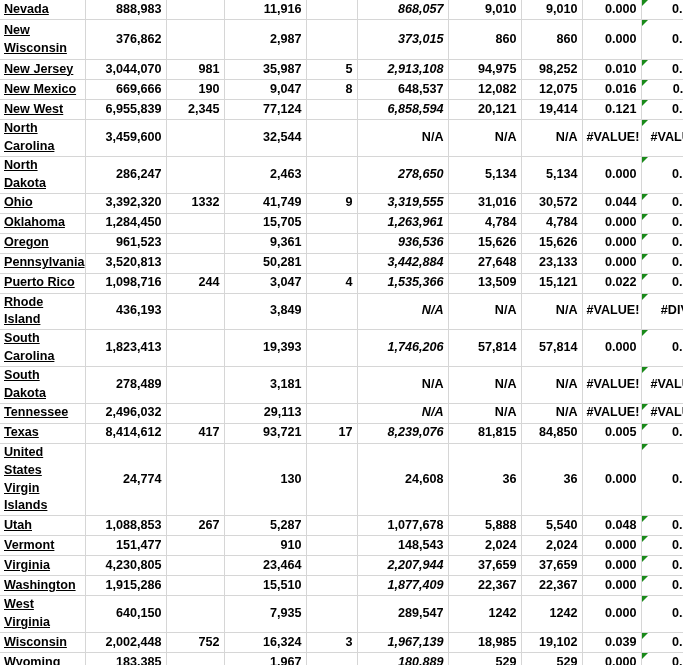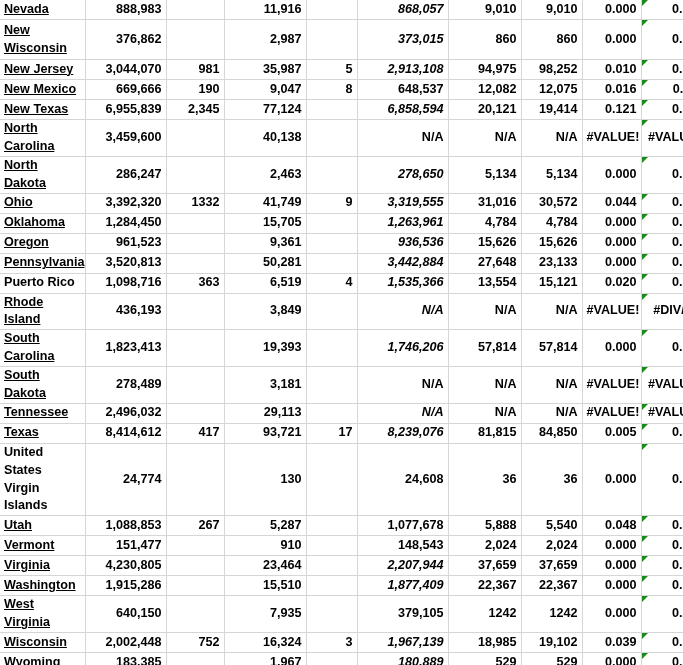--- a/index.html
+++ b/index.html
@@ -46,36 +46,37 @@
   col.c-v7    { width: 61px; }
   col.c-v8    { width: 59px; }
 
   td.name {
     text-align: left;
     padding-left: 2px;
     padding-right: 2px;
   }
   td.name .lbl {
     display: inline;
+    text-decoration: underline;
   }
   tr.state td.name .lbl {
     text-decoration: underline;
     text-decoration-thickness: 1px;
     text-underline-offset: 1px;
   }
   td.num {
     text-align: right;
     padding-right: 5px;
   }
   td.num.ital {
     font-style: italic;
     text-align: right;
   }
   td.err {
-    text-align: center;
+    text-align: right;
     padding-right: 3px;
     font-weight: bold;
   }
   
   td.flag {
     position: relative;
   }
   td.flag::before {
     content: "";
     position: absolute;
@@ -151,36 +152,36 @@
           <td class="num">190</td>
           <td class="num">9,047</td>
           <td class="num">8</td>
           <td class="num">648,537</td>
           <td class="num">12,082</td>
           <td class="num">12,075</td>
           <td class="num">0.016</td>
           <td class="num flag">0.011</td>
         </tr>
         <tr class="state r1">
-          <td class="name"><span class="lbl">New Texas</span></td>
+          <td class="name"><span class="lbl">New West</span></td>
           <td class="num">6,955,839</td>
           <td class="num">2,345</td>
           <td class="num">77,124</td>
           <td class="num"></td>
           <td class="num ital">6,858,594</td>
           <td class="num">20,121</td>
           <td class="num">19,414</td>
           <td class="num">0.121</td>
           <td class="num flag">0.078</td>
         </tr>
         <tr class="state r1">
           <td class="name"><span class="lbl">North Carolina</span></td>
           <td class="num">3,459,600</td>
           <td class="num"></td>
-          <td class="num">40,138</td>
+          <td class="num">32,544</td>
           <td class="num"></td>
           <td class="num">N/A</td>
           <td class="num">N/A</td>
           <td class="num">N/A</td>
           <td class="err">#VALUE!</td>
           <td class="err flag">#VALUE!</td>
         </tr>
         <tr class="state r1">
           <td class="name"><span class="lbl">North Dakota</span></td>
           <td class="num">286,247</td>
@@ -237,27 +238,27 @@
           <td class="num"></td>
           <td class="num ital">3,442,884</td>
           <td class="num">27,648</td>
           <td class="num">23,133</td>
           <td class="num">0.000</td>
           <td class="num flag">0.007</td>
         </tr>
         <tr class="plain r1">
           <td class="name"><span class="lbl">Puerto Rico</span></td>
           <td class="num">1,098,716</td>
-          <td class="num">363</td>
-          <td class="num">6,519</td>
+          <td class="num">244</td>
+          <td class="num">3,047</td>
           <td class="num">4</td>
           <td class="num ital">1,535,366</td>
-          <td class="num">13,554</td>
+          <td class="num">13,509</td>
           <td class="num">15,121</td>
-          <td class="num">0.020</td>
+          <td class="num">0.022</td>
           <td class="num flag">0.021</td>
         </tr>
         <tr class="state r1">
           <td class="name"><span class="lbl">Rhode Island</span></td>
           <td class="num">436,193</td>
           <td class="num"></td>
           <td class="num">3,849</td>
           <td class="num"></td>
           <td class="num ital">N/A</td>
           <td class="num">N/A</td>
@@ -372,21 +373,21 @@
           <td class="num">22,367</td>
           <td class="num">0.000</td>
           <td class="num flag">0.002</td>
         </tr>
         <tr class="state r1">
           <td class="name"><span class="lbl">West Virginia</span></td>
           <td class="num">640,150</td>
           <td class="num"></td>
           <td class="num">7,935</td>
           <td class="num"></td>
-          <td class="num">379,105</td>
+          <td class="num">289,547</td>
           <td class="num">1242</td>
           <td class="num">1242</td>
           <td class="num">0.000</td>
           <td class="num flag">0.290</td>
         </tr>
         <tr class="state r1">
           <td class="name"><span class="lbl">Wisconsin</span></td>
           <td class="num">2,002,448</td>
           <td class="num">752</td>
           <td class="num">16,324</td>

